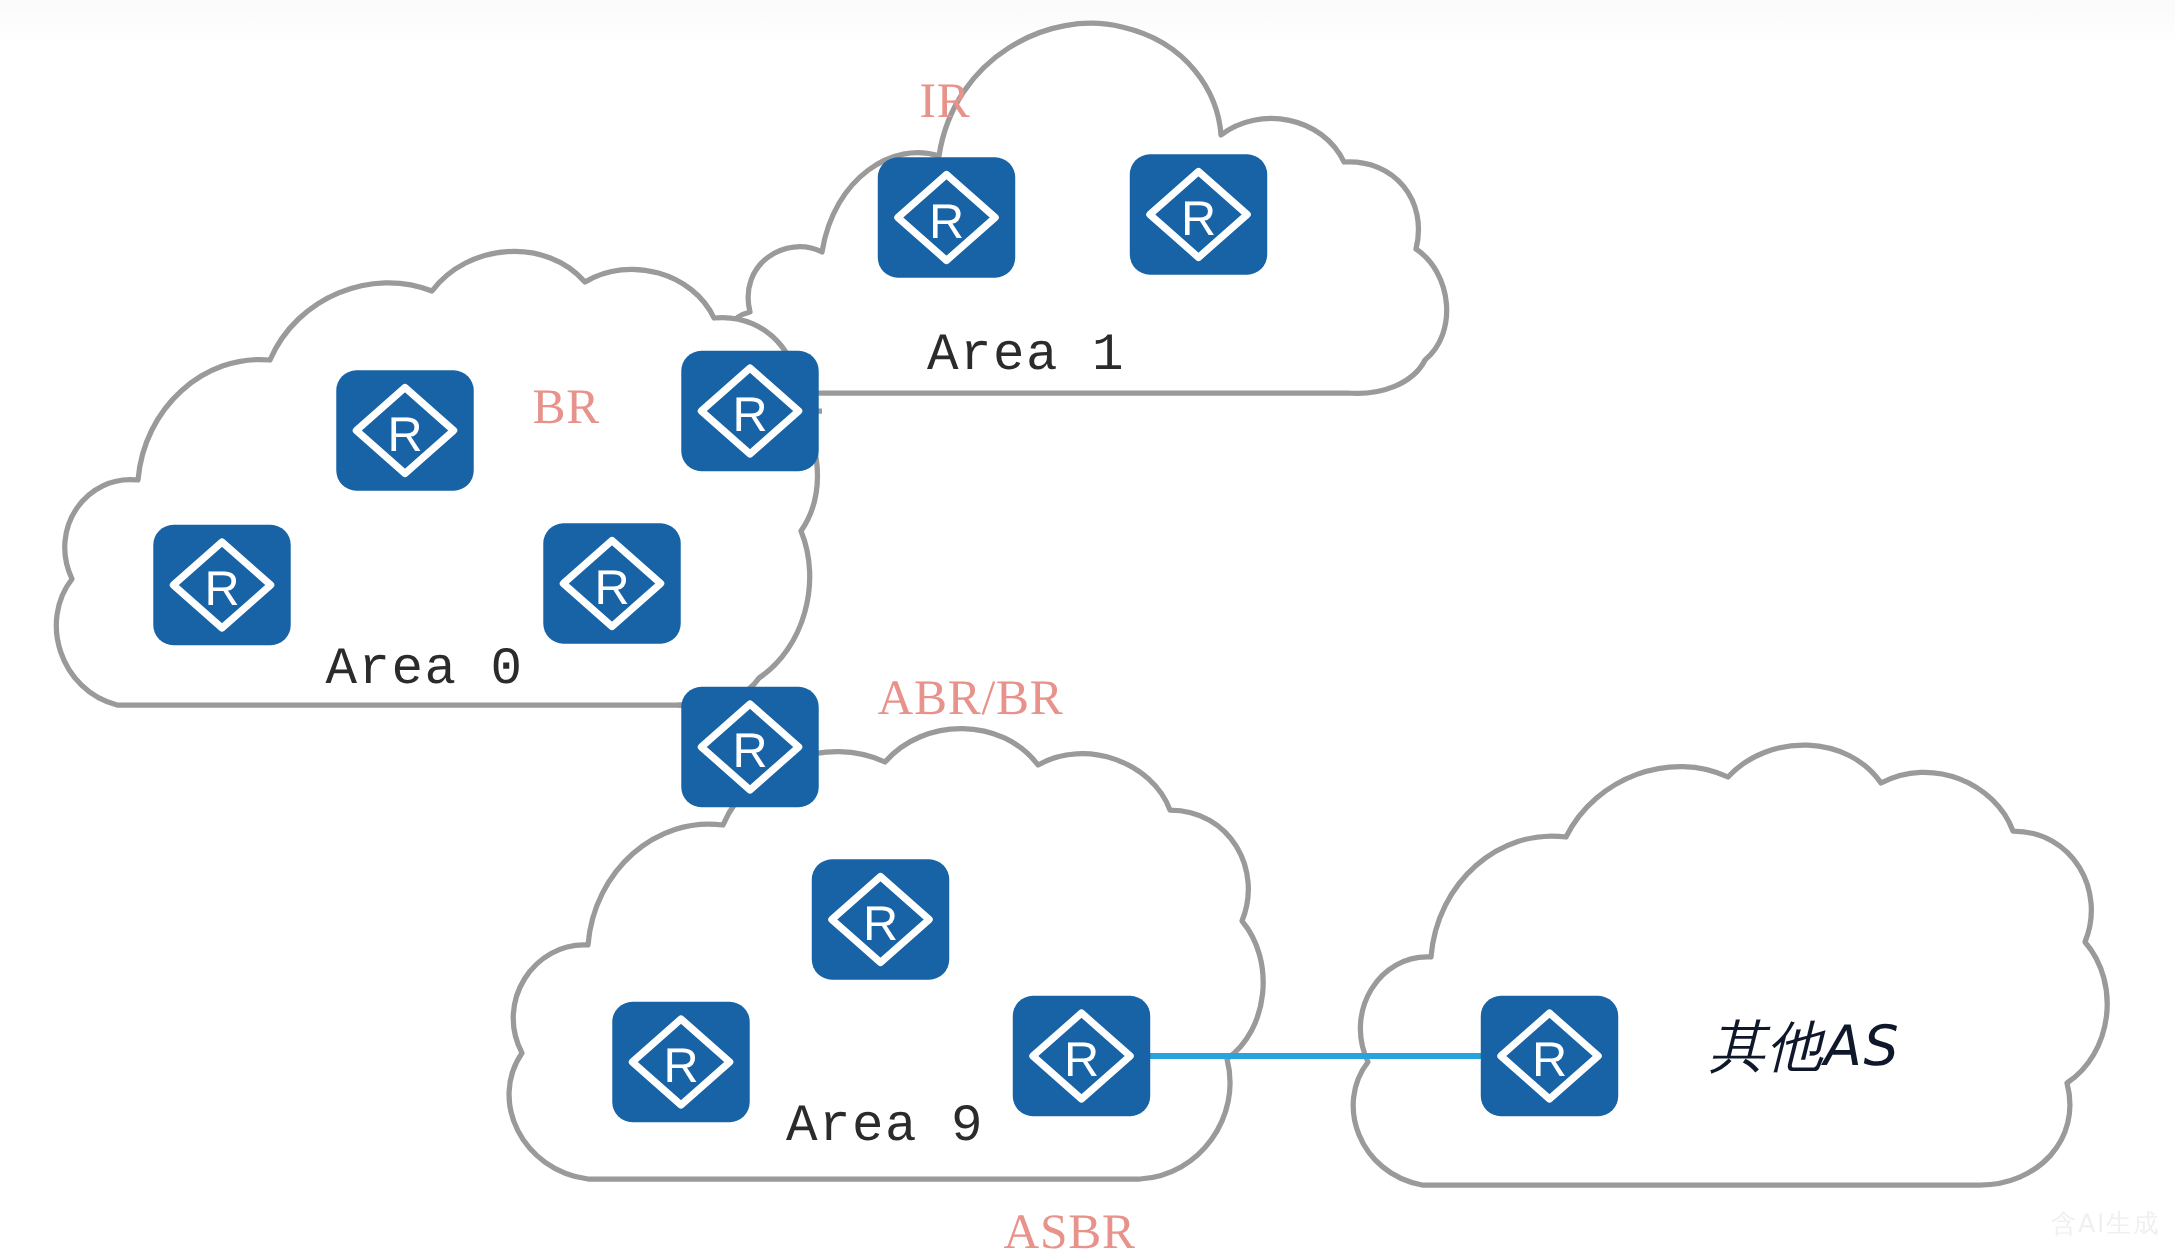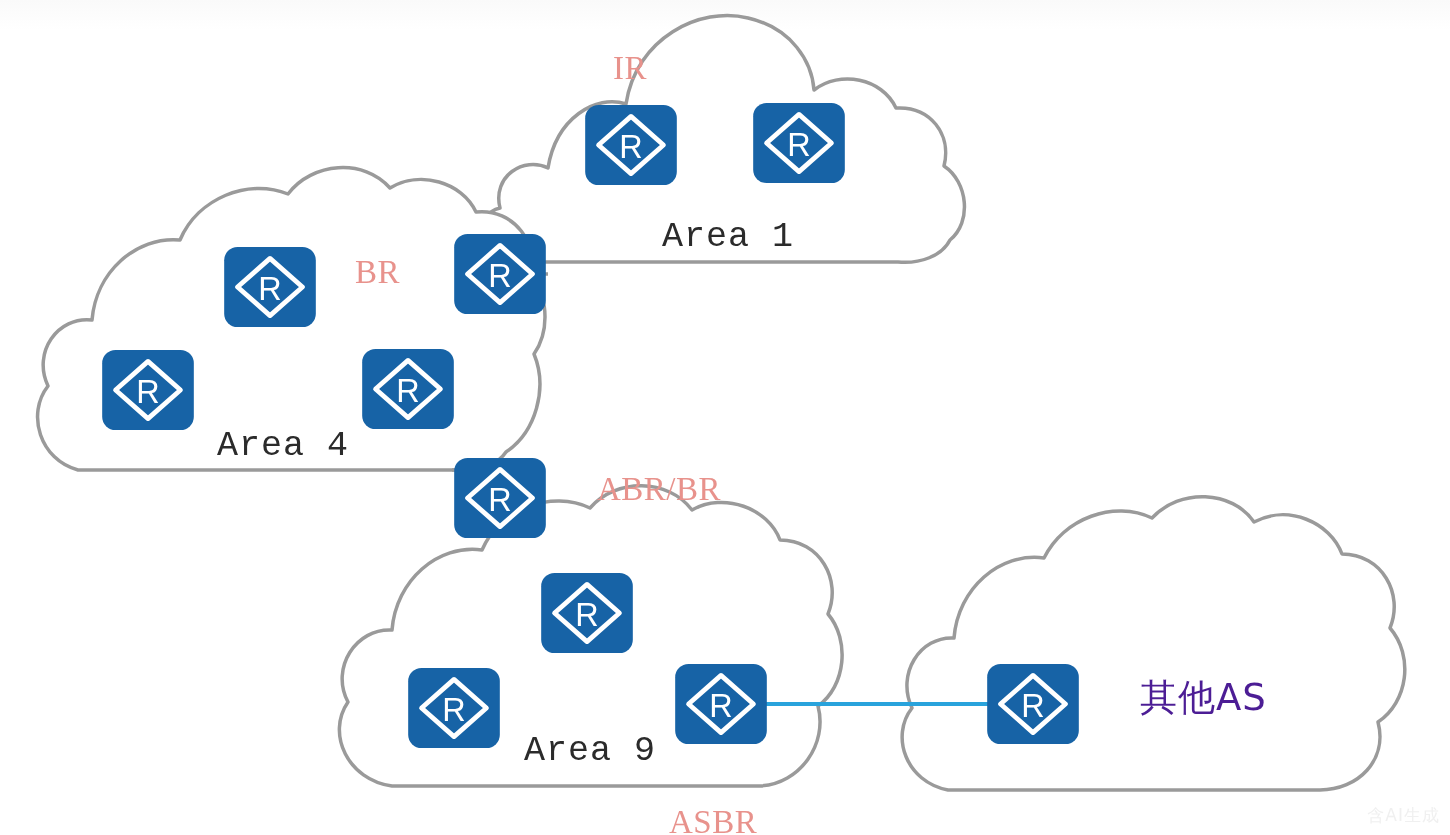--- a/index.html
+++ b/index.html
@@ -45,22 +45,23 @@
   }
   .role-label {
     font-family: "Liberation Serif", "DejaVu Serif", serif;
     font-size: 33px;
     color: #e8928c;
     letter-spacing: 0.5px;
   }
   .as-label {
     font-family: "DejaVu Sans", "Liberation Sans", sans-serif;
     font-size: 37px;
-    color: #4c1d95;
+    color: #0f172a;
     letter-spacing: 1px;
+    font-style: italic;
   }
   .watermark {
     position: absolute;
     right: 10px;
     bottom: 8px;
     font-family: "DejaVu Sans", "Liberation Sans", sans-serif;
     font-size: 17px;
     color: #f0f0f0;
     letter-spacing: 1px;
     user-select: none;
@@ -152,25 +153,25 @@
       <use href="#routerIcon" x="100" y="348" width="96" height="84"></use>
       <use href="#routerIcon" x="360" y="347" width="96" height="84"></use>
       <use href="#routerIcon" x="452" y="456" width="96" height="84"></use>
       <use href="#routerIcon" x="539" y="571" width="96" height="84"></use>
       <use href="#routerIcon" x="406" y="666" width="96" height="84"></use>
       <use href="#routerIcon" x="673" y="662" width="96" height="84"></use>
       <use href="#routerIcon" x="985" y="662" width="96" height="84"></use>
     </g>
   </svg>
 
-  <div class="label area-label" style="left:662px; top:220px;">Area 1</div>
-  <div class="label area-label" style="left:217px; top:429px;">Area 4</div>
+  <div class="label area-label" style="left:618px; top:220px;">Area 1</div>
+  <div class="label area-label" style="left:217px; top:429px;">Area 0</div>
   <div class="label area-label" style="left:524px; top:734px;">Area 9</div>
   <div class="label as-label" style="left:1140px; top:679px;">其他AS</div>
 
   <div class="label role-label" style="left:613px; top:52px;">IR</div>
   <div class="label role-label" style="left:355px; top:256px;">BR</div>
-  <div class="label role-label" style="left:585px; top:473px;margin-left:12px;">ABR/BR</div>
+  <div class="label role-label" style="left:585px; top:450px;">ABR/BR</div>
   <div class="label role-label" style="left:669px; top:806px;">ASBR</div>
 
   <div class="watermark">含AI生成</div>
 
 </div>
 
 </body></html>

